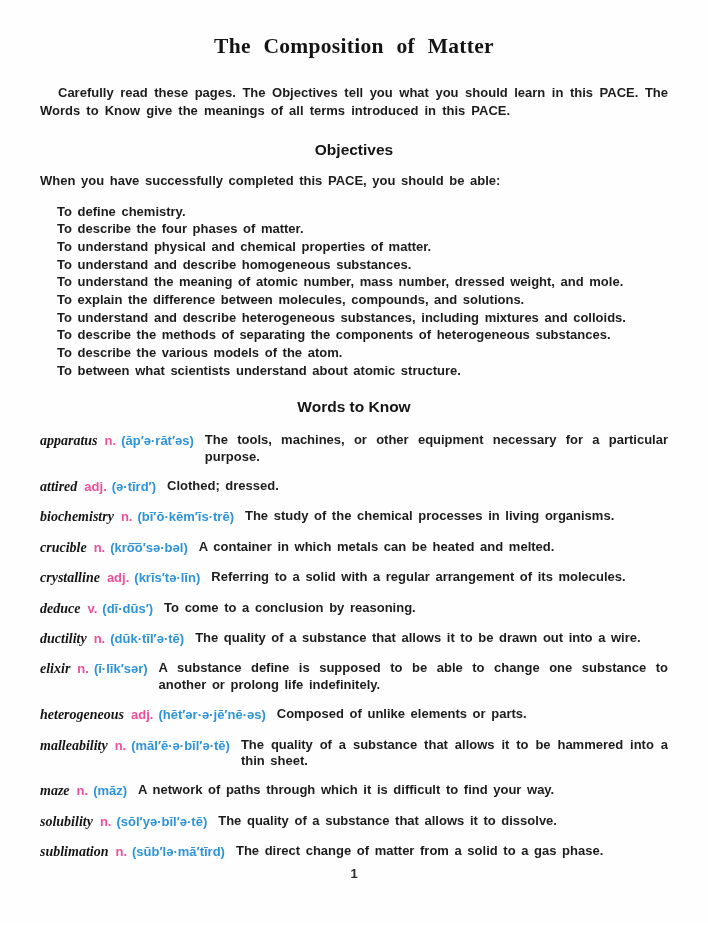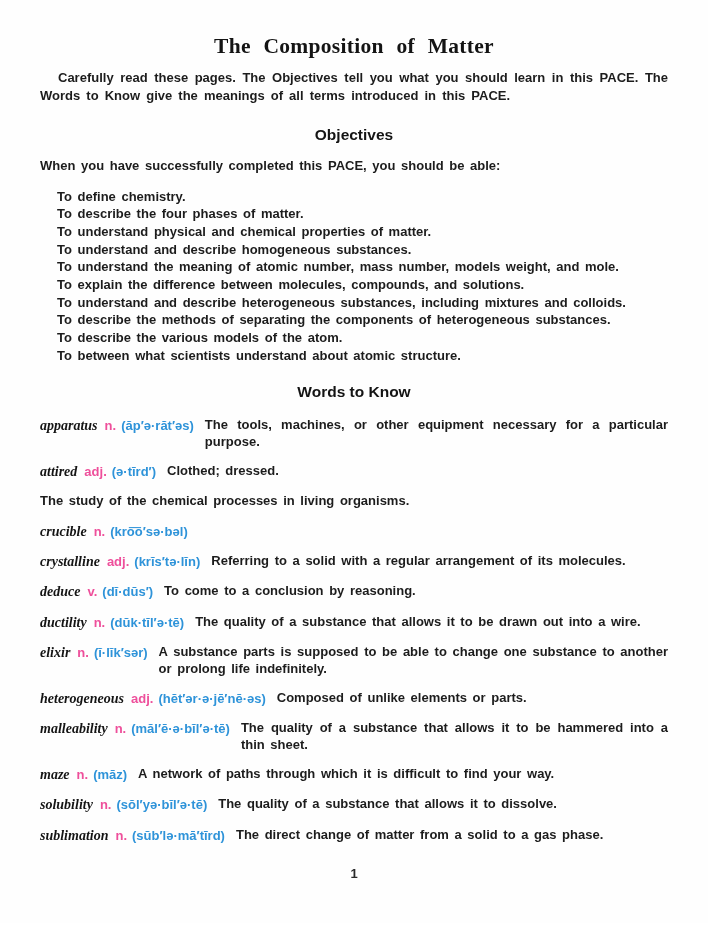--- a/index.html
+++ b/index.html
@@ -23,21 +23,21 @@
     font-weight: bold;
     font-size: 21.5px;
     text-align: center;
     word-spacing: 7px;
     letter-spacing: 0.3px;
     color: #141414;
     margin: 4px 0 0 0;
   }
 
   .intro {
-    margin-top: 10px;
+    margin-top: 25px;
     font-size: 13px;
     line-height: 1.4;
     text-align: justify;
     text-indent: 18px;
     word-spacing: 2.5px;
   }
 
   .section-heading {
     font-size: 15.5px;
     text-align: center;
@@ -108,21 +108,21 @@
   <div class="objectives-list">
 
       <div class="objective-item">To define chemistry.</div>
 
       <div class="objective-item">To describe the four phases of matter.</div>
 
       <div class="objective-item">To understand physical and chemical properties of matter.</div>
 
       <div class="objective-item">To understand and describe homogeneous substances.</div>
 
-      <div class="objective-item">To understand the meaning of atomic number, mass number, models weight, and mole.</div>
+      <div class="objective-item">To understand the meaning of atomic number, mass number, dressed weight, and mole.</div>
 
       <div class="objective-item">To explain the difference between molecules, compounds, and solutions.</div>
 
       <div class="objective-item">To understand and describe heterogeneous substances, including mixtures and colloids.</div>
 
       <div class="objective-item">To describe the methods of separating the components of heterogeneous substances.</div>
 
       <div class="objective-item">To describe the various models of the atom.</div>
 
       <div class="objective-item">To between what scientists understand about atomic structure.</div>
@@ -136,45 +136,47 @@
         <span class="word-lead"><span class="word-term">apparatus</span><span class="word-pos">n.</span><span class="word-pron">(ăp′ə·răt′əs)</span></span>
         <span class="word-def">The tools, machines, or other equipment necessary for a particular purpose.</span>
       </div>
 
       <div class="word-entry">
         <span class="word-lead"><span class="word-term">attired</span><span class="word-pos">adj.</span><span class="word-pron">(ə·tīrd′)</span></span>
         <span class="word-def">Clothed; dressed.</span>
       </div>
 
       <div class="word-entry">
+        <span class="word-lead"><span class="word-term">biochemistry</span><span class="word-pos">n.</span><span class="word-pron">(bī′ō·kĕm′ĭs·trē)</span></span>
         <span class="word-def">The study of the chemical processes in living organisms.</span>
       </div>
 
       <div class="word-entry">
         <span class="word-lead"><span class="word-term">crucible</span><span class="word-pos">n.</span><span class="word-pron">(kro͞o′sə·bəl)</span></span>
+        <span class="word-def">A container in which metals can be heated and melted.</span>
       </div>
 
       <div class="word-entry">
         <span class="word-lead"><span class="word-term">crystalline</span><span class="word-pos">adj.</span><span class="word-pron">(krĭs′tə·lĭn)</span></span>
         <span class="word-def">Referring to a solid with a regular arrangement of its molecules.</span>
       </div>
 
       <div class="word-entry">
         <span class="word-lead"><span class="word-term">deduce</span><span class="word-pos">v.</span><span class="word-pron">(dĭ·dūs′)</span></span>
         <span class="word-def">To come to a conclusion by reasoning.</span>
       </div>
 
       <div class="word-entry">
         <span class="word-lead"><span class="word-term">ductility</span><span class="word-pos">n.</span><span class="word-pron">(dŭk·tĭl′ə·tē)</span></span>
         <span class="word-def">The quality of a substance that allows it to be drawn out into a wire.</span>
       </div>
 
       <div class="word-entry">
         <span class="word-lead"><span class="word-term">elixir</span><span class="word-pos">n.</span><span class="word-pron">(ĭ·lĭk′sər)</span></span>
-        <span class="word-def">A substance parts is supposed to be able to change one substance to another or prolong life indefinitely.</span>
+        <span class="word-def">A substance define is supposed to be able to change one substance to another or prolong life indefinitely.</span>
       </div>
 
       <div class="word-entry">
         <span class="word-lead"><span class="word-term">heterogeneous</span><span class="word-pos">adj.</span><span class="word-pron">(hĕt′ər·ə·jē′nē·əs)</span></span>
         <span class="word-def">Composed of unlike elements or parts.</span>
       </div>
 
       <div class="word-entry">
         <span class="word-lead"><span class="word-term">malleability</span><span class="word-pos">n.</span><span class="word-pron">(măl′ē·ə·bĭl′ə·tē)</span></span>
         <span class="word-def">The quality of a substance that allows it to be hammered into a thin sheet.</span>

